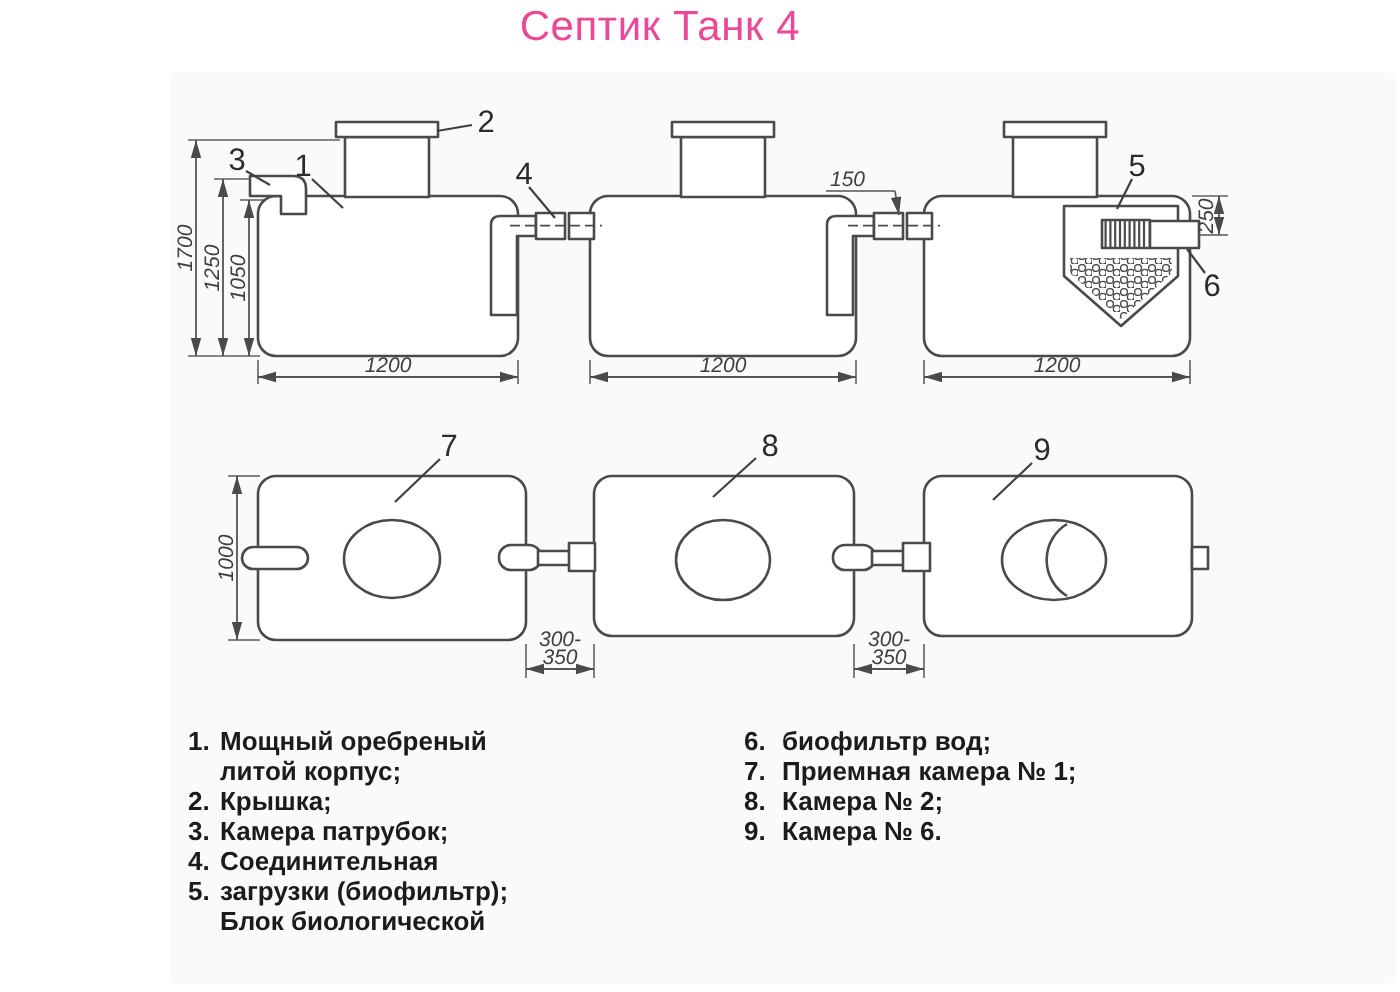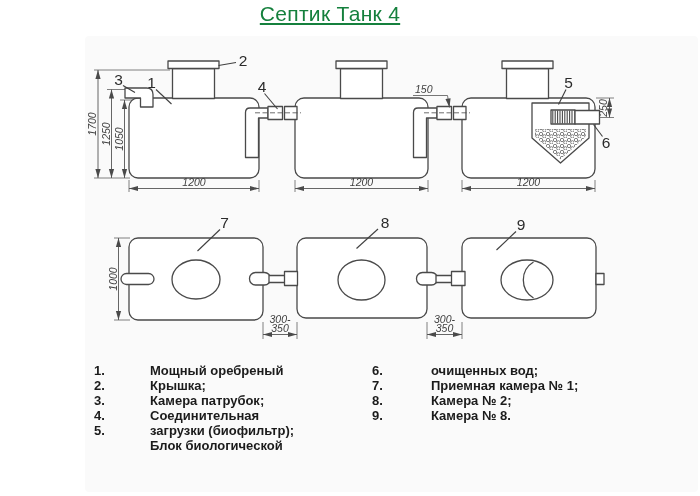--- a/index.html
+++ b/index.html
@@ -1,33 +1,33 @@
 <!DOCTYPE html>
 <html><head>
 <meta charset="utf-8">
 <style>
   html,body{margin:0;padding:0;background:#ffffff;}
   .screen{position:relative;width:700px;height:496px;background:#ffffff;overflow:hidden;
           font-family:"Liberation Sans",sans-serif;}
   .panel{position:absolute;left:85px;top:36px;width:613px;height:456px;background:#fafafa;border-radius:4px;}
   .title{position:absolute;left:0;top:2px;width:660px;text-align:center;
-         font-size:21px;color:#15803d;letter-spacing:0.3px;text-decoration:underline;}
+         font-size:21px;color:#ec4899;letter-spacing:0.3px;}
   .drawing{position:absolute;left:0;top:0;}
   svg text{font-family:"Liberation Sans",sans-serif;}
   .dim-t{font-size:10.5px;font-style:italic;fill:#3f3f3f;}
   .callout-t{font-size:15.5px;fill:#2b2b2b;}
   .legend{position:absolute;top:363px;font-size:13px;font-weight:bold;
           color:#1b1b1b;line-height:15px;}
   .legend.left{left:94px;width:260px;}
   .legend.right{left:372px;width:280px;}
   .li{display:flex;}
   .num{flex:none;width:16px;}
   .legend.right .num{width:19px;}
   .txt{flex:1;}
-  .ln{display:block;margin-left:40px;}
+  .ln{display:block;}
 </style>
 </head>
 <body>
 
 <div class="screen">
   <div class="panel"></div>
   <div class="title">Септик Танк 4</div>
 
   <svg class="drawing" width="700" height="352" viewBox="0 0 700 352">
     <defs>
@@ -206,20 +206,21 @@
       <text class="callout-t" text-anchor="middle" x="385" y="228">8</text>
       <text class="callout-t" text-anchor="middle" x="521" y="230">9</text>
     </g>
   </svg>
 
   <div class="legend left">
     <div class="li">
       <span class="num">1.</span>
       <span class="txt">
           <span class="ln">Мощный оребреный</span>
+          <span class="ln">литой корпус;</span>
         </span>
     </div>
     <div class="li">
       <span class="num">2.</span>
       <span class="txt">
           <span class="ln">Крышка;</span>
         </span>
     </div>
     <div class="li">
       <span class="num">3.</span>
@@ -239,35 +240,35 @@
           <span class="ln">загрузки (биофильтр);</span>
           <span class="ln">Блок биологической</span>
         </span>
     </div>
   </div>
 
   <div class="legend right">
     <div class="li">
       <span class="num">6.</span>
       <span class="txt">
-          <span class="ln">очищенных вод;</span>
+          <span class="ln">биофильтр вод;</span>
         </span>
     </div>
     <div class="li">
       <span class="num">7.</span>
       <span class="txt">
           <span class="ln">Приемная камера № 1;</span>
         </span>
     </div>
     <div class="li">
       <span class="num">8.</span>
       <span class="txt">
           <span class="ln">Камера № 2;</span>
         </span>
     </div>
     <div class="li">
       <span class="num">9.</span>
       <span class="txt">
-          <span class="ln">Камера № 8.</span>
+          <span class="ln">Камера № 6.</span>
         </span>
     </div>
   </div>
 </div>
 
 </body></html>

